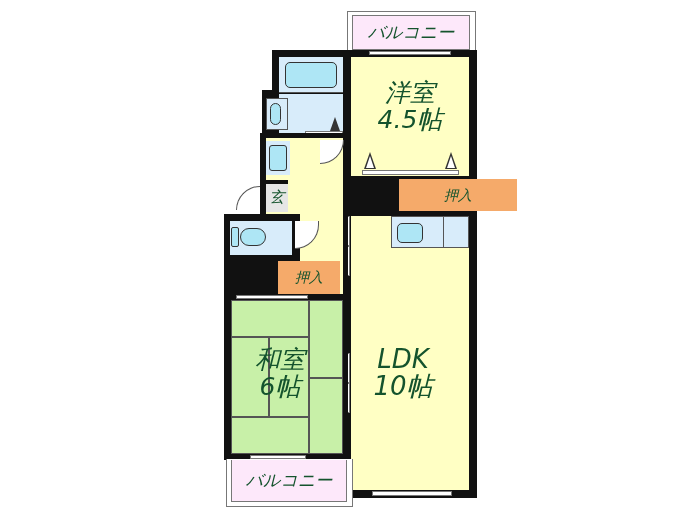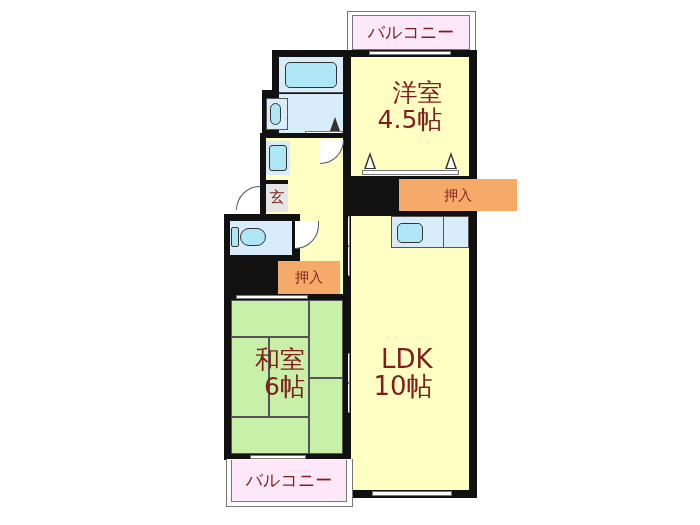--- a/index.html
+++ b/index.html
@@ -5,21 +5,21 @@
   html,body{margin:0;padding:0;background:#ffffff;}
   body{width:700px;height:525px;position:relative;overflow:hidden;font-family:"DejaVu Sans","Liberation Sans",sans-serif;}
   .abs{position:absolute;box-sizing:border-box;}
   .wall{background:#111;}
   .room-yellow{background:var(--yellow);}
   .room-green{background:var(--green);}
   .room-blue{background:var(--blue);}
   .room-orange{background:var(--orange);margin-left:48px;}
   .room-pink{background:var(--pink);}
   .room-gray{background:#e6e6e6;}
-  .label{display:flex;align-items:center;justify-content:center;text-align:right;color:#7f1d1d;line-height:1.05;white-space:pre-line;}
+  .label{display:flex;align-items:center;justify-content:center;text-align:center;color:#14532d;line-height:1.05;white-space:pre-line;font-style:italic;}
   .window{background:#fff;border:1px solid #777;}
   .fixture{border:1.5px solid #333;border-radius:5px;background:#aee6f5;}
   .tatami{border:1px solid #555;}
   :root{--yellow:#ffffc4;--green:#c8f0a8;--blue:#d8ecfa;--orange:#f5aa6a;--pink:#fde8fa;}
 </style>
 </head>
 <body>
 
 <div class="abs" style="left:347px;top:11px;width:129px;height:42px;border:1px solid #777;background:#fff;"></div>
 <div class="abs room-pink label" style="left:352px;top:15px;width:118px;height:35px;border:1px solid #777;font-size:17px;">

